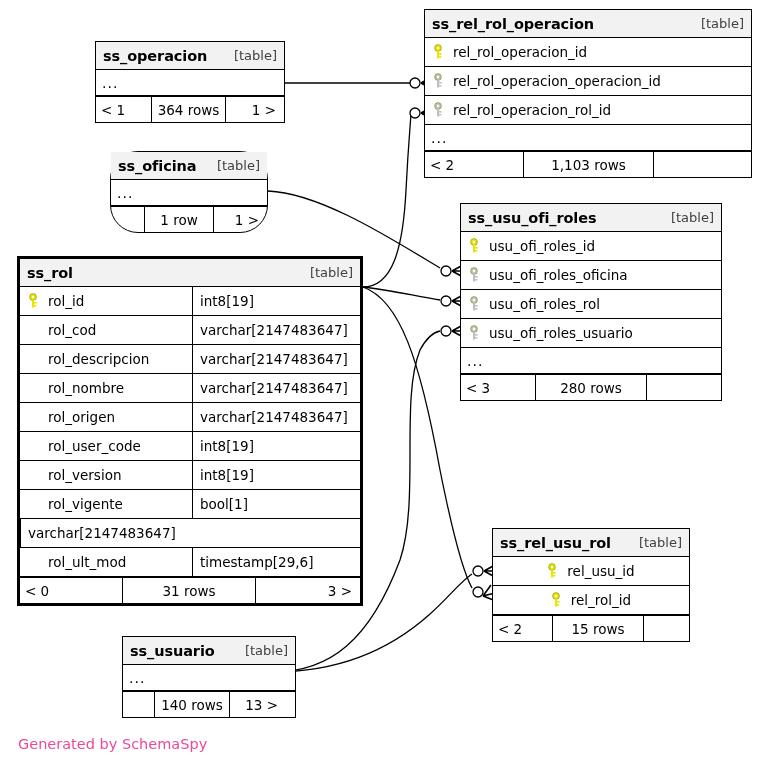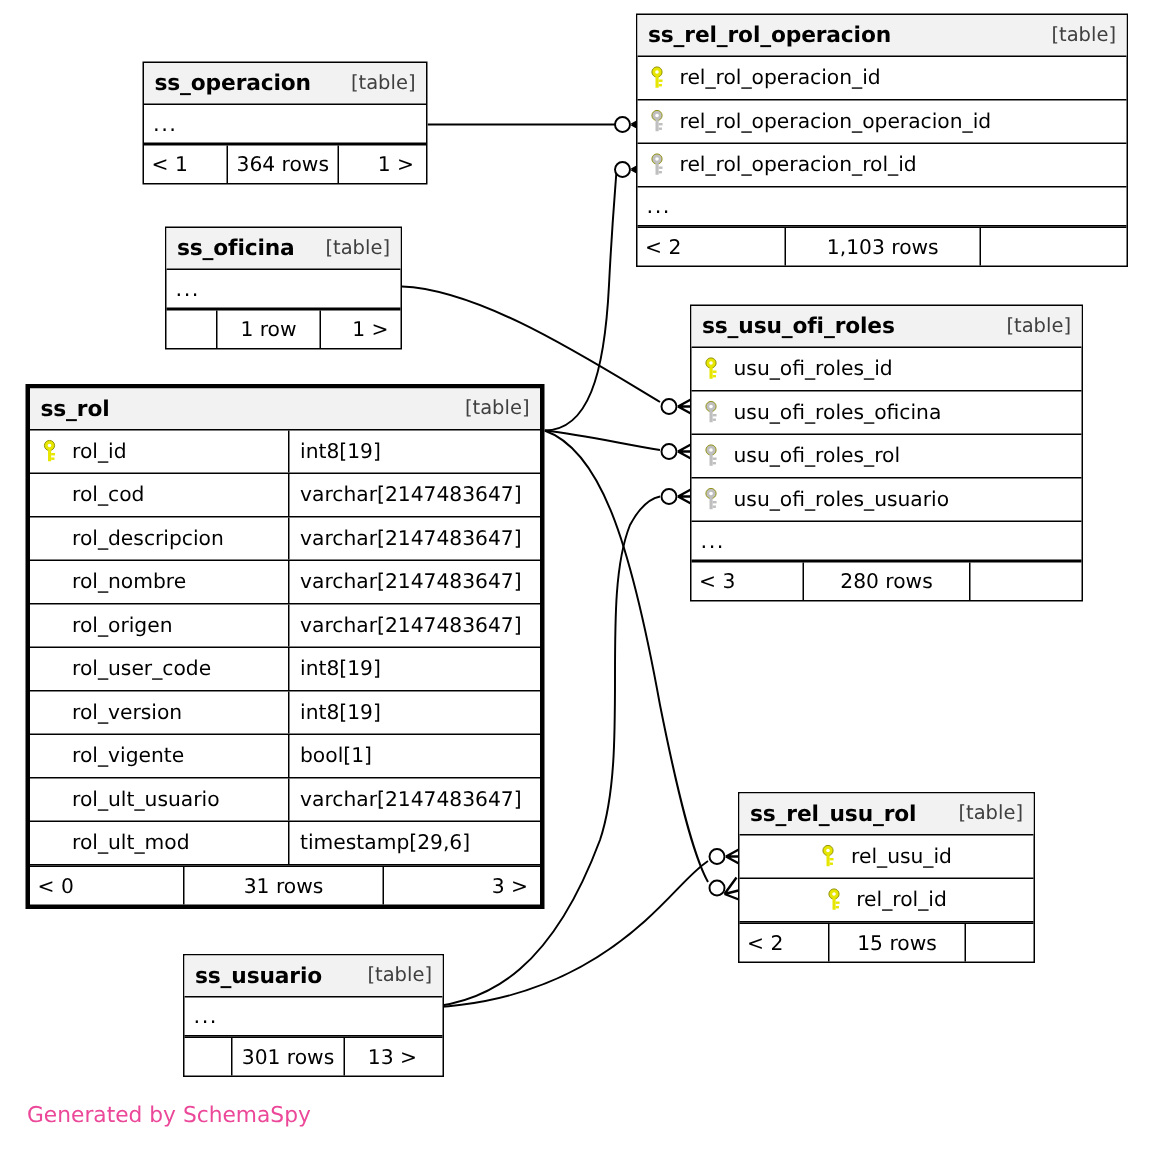--- a/index.html
+++ b/index.html
@@ -282,21 +282,21 @@
             <span>rel_rol_operacion_rol_id</span>
           </div>
         </div>
         <div class="ellipsis-row">...</div>
         <div class="tbl-footer">
           <div class="foot-cell foot-left" style="width:98px">&lt; 2</div>
           <div class="foot-cell foot-mid" style="width:131px">1,103 rows</div>
           <div class="foot-cell foot-right" style="width:95px"></div>
         </div>
       </div>
-      <div class="table-box" style="left: 110px; top: 151px; width: 158px;">
+      <div class="table-box" style="left: 110px; top: 151px; width: 158px; border-radius: 28px;">
         <div class="tbl-header">
           <span class="tbl-name">ss_oficina</span>
           <span class="tbl-tag">[table]</span>
         </div>
         <div class="ellipsis-row">...</div>
         <div class="tbl-footer">
           <div class="foot-cell foot-left" style="width:33px"></div>
           <div class="foot-cell foot-mid" style="width:70px">1 row</div>
           <div class="foot-cell foot-right" style="width:51px">1 &gt;</div>
         </div>
@@ -432,24 +432,20 @@
           <div class="col-type" style="width:168px">int8[19]</div>
         </div>
         <div class="tbl-row">
           <div class="col-name">
             <span class="key-spacer"></span>
             <span>rol_vigente</span>
           </div>
           <div class="col-type" style="width:168px">bool[1]</div>
         </div>
         <div class="tbl-row">
-          <div class="col-name">
-            <span class="key-spacer"></span>
-            <span>rol_ult_usuario</span>
-          </div>
           <div class="col-type" style="width:168px">varchar[2147483647]</div>
         </div>
         <div class="tbl-row">
           <div class="col-name">
             <span class="key-spacer"></span>
             <span>rol_ult_mod</span>
           </div>
           <div class="col-type" style="width:168px">timestamp[29,6]</div>
         </div>
         <div class="tbl-footer">
@@ -498,20 +494,20 @@
         </div>
       </div>
       <div class="table-box" style="left: 122px; top: 636px; width: 174px;">
         <div class="tbl-header">
           <span class="tbl-name">ss_usuario</span>
           <span class="tbl-tag">[table]</span>
         </div>
         <div class="ellipsis-row">...</div>
         <div class="tbl-footer">
           <div class="foot-cell foot-left" style="width:31px"></div>
-          <div class="foot-cell foot-mid" style="width:76px">301 rows</div>
+          <div class="foot-cell foot-mid" style="width:76px">140 rows</div>
           <div class="foot-cell foot-right" style="width:54px">13 &gt;</div>
         </div>
       </div>
     </div>
 
   <div id="caption">Generated by SchemaSpy</div>
 </div>
 
 </body></html>

